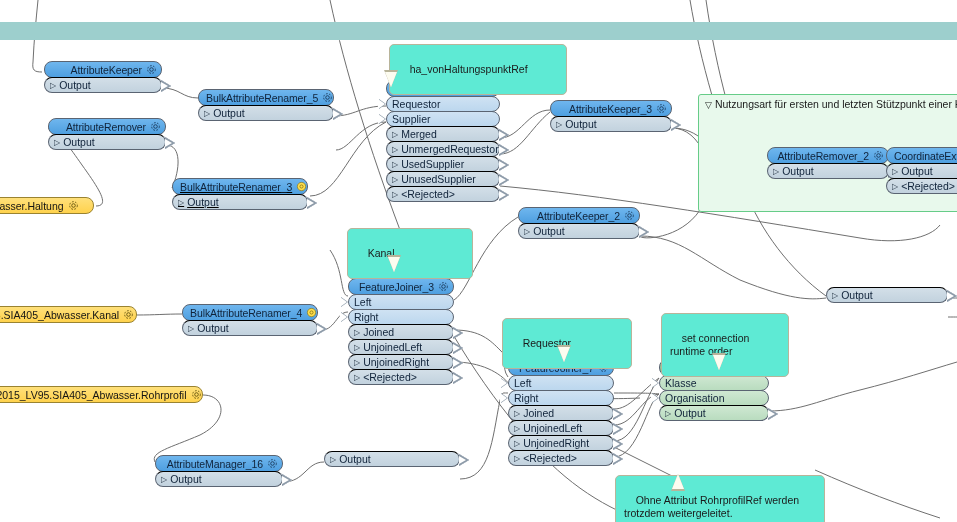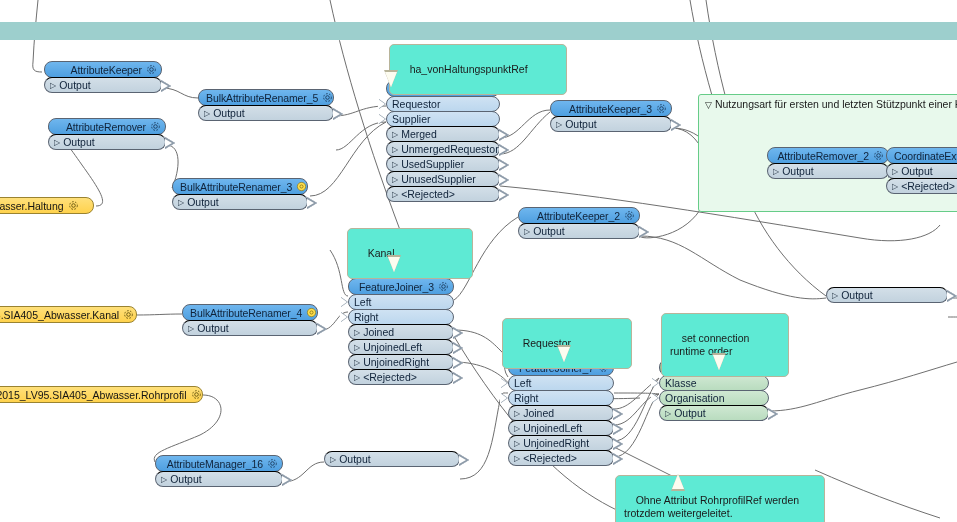--- a/index.html
+++ b/index.html
@@ -217,21 +217,21 @@
         </div>
         <div class="port out">
           <span class="pm">▷</span>
           <span>Output</span>
           <span class="arr-out">
             <span></span>
             <i></i>
           </span>
         </div>
       </div>
-      <div class="node" style="left: 172px; top: 178px; width: 136px;">
+      <div class="node" style="left: 172px; top: 178px; width: 136px; text-decoration: underline;">
         <div class="hdr blue">
           <span class="ttl">BulkAttributeRenamer_3</span>
           <svg class="gear" viewBox="0 0 16 16">
             <circle cx="8" cy="8" r="6" fill="#ffdf4d" stroke="#8a7414" stroke-width="1"></circle>
             <circle cx="8" cy="8" r="2.3" fill="none" stroke="#8a7414" stroke-width="1.2"></circle>
           </svg>
         </div>
         <div class="port out">
           <span class="pm">▷</span>
           <span>Output</span>

